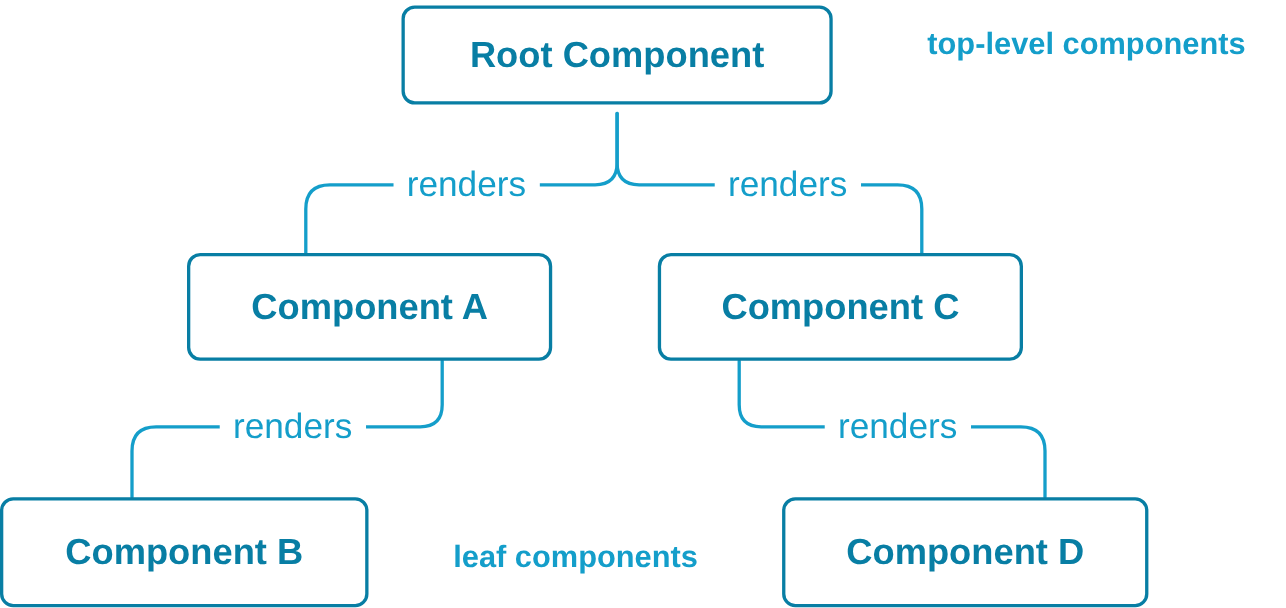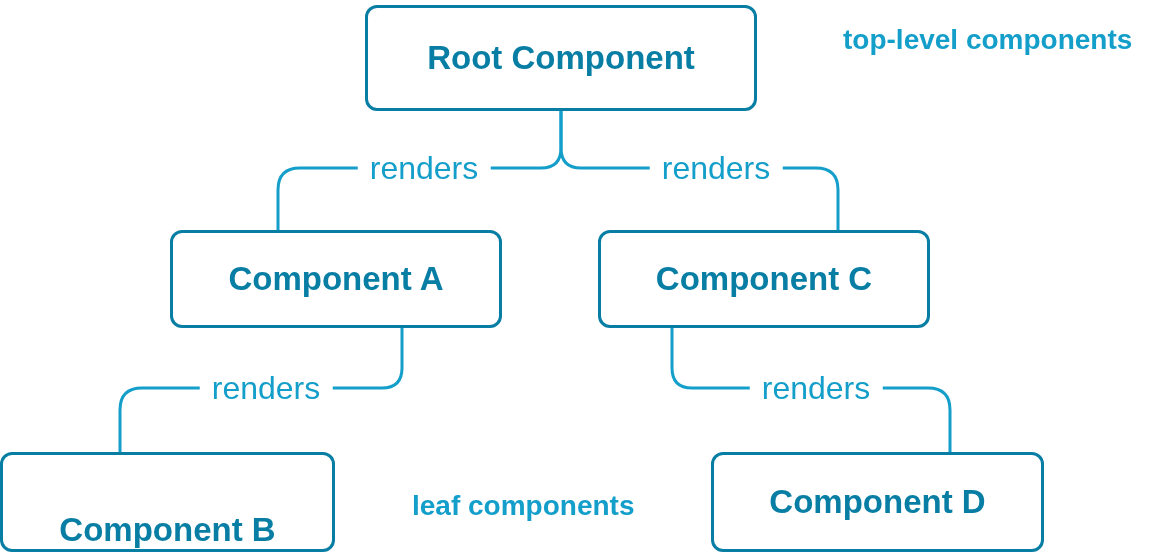--- a/index.html
+++ b/index.html
@@ -38,24 +38,24 @@
     border: 3px solid #087EA4;
     border-radius: 12px;
     display: flex;
     align-items: center;
     justify-content: center;
     color: #087EA4;
     font-size: 33px;
     font-weight: 600;
     white-space: nowrap;
   }
-  .node-root { left: 365px; top: 5px;   width: 392px; height: 106px; }
+  .node-root { left: 365px; top: 5px;   width: 392px; height: 90px; }
   .node-a    { left: 170px; top: 230px; width: 332px; height: 98px; text-align: center; }
   .node-c    { left: 598px; top: 230px; width: 332px; height: 98px; }
-  .node-b    { left: 0px;   top: 452px; width: 335px; height: 100px; align-items: flex-end; }
+  .node-b    { left: 0px;   top: 452px; width: 335px; height: 100px; }
   .node-d    { left: 711px; top: 452px; width: 333px; height: 100px; }
 
   .edge-label {
     position: absolute;
     transform: translate(-50%, -50%);
     background: #ffffff;
     padding: 0 12px;
     color: #149ECA;
     font-size: 32px;
     font-weight: 400;

